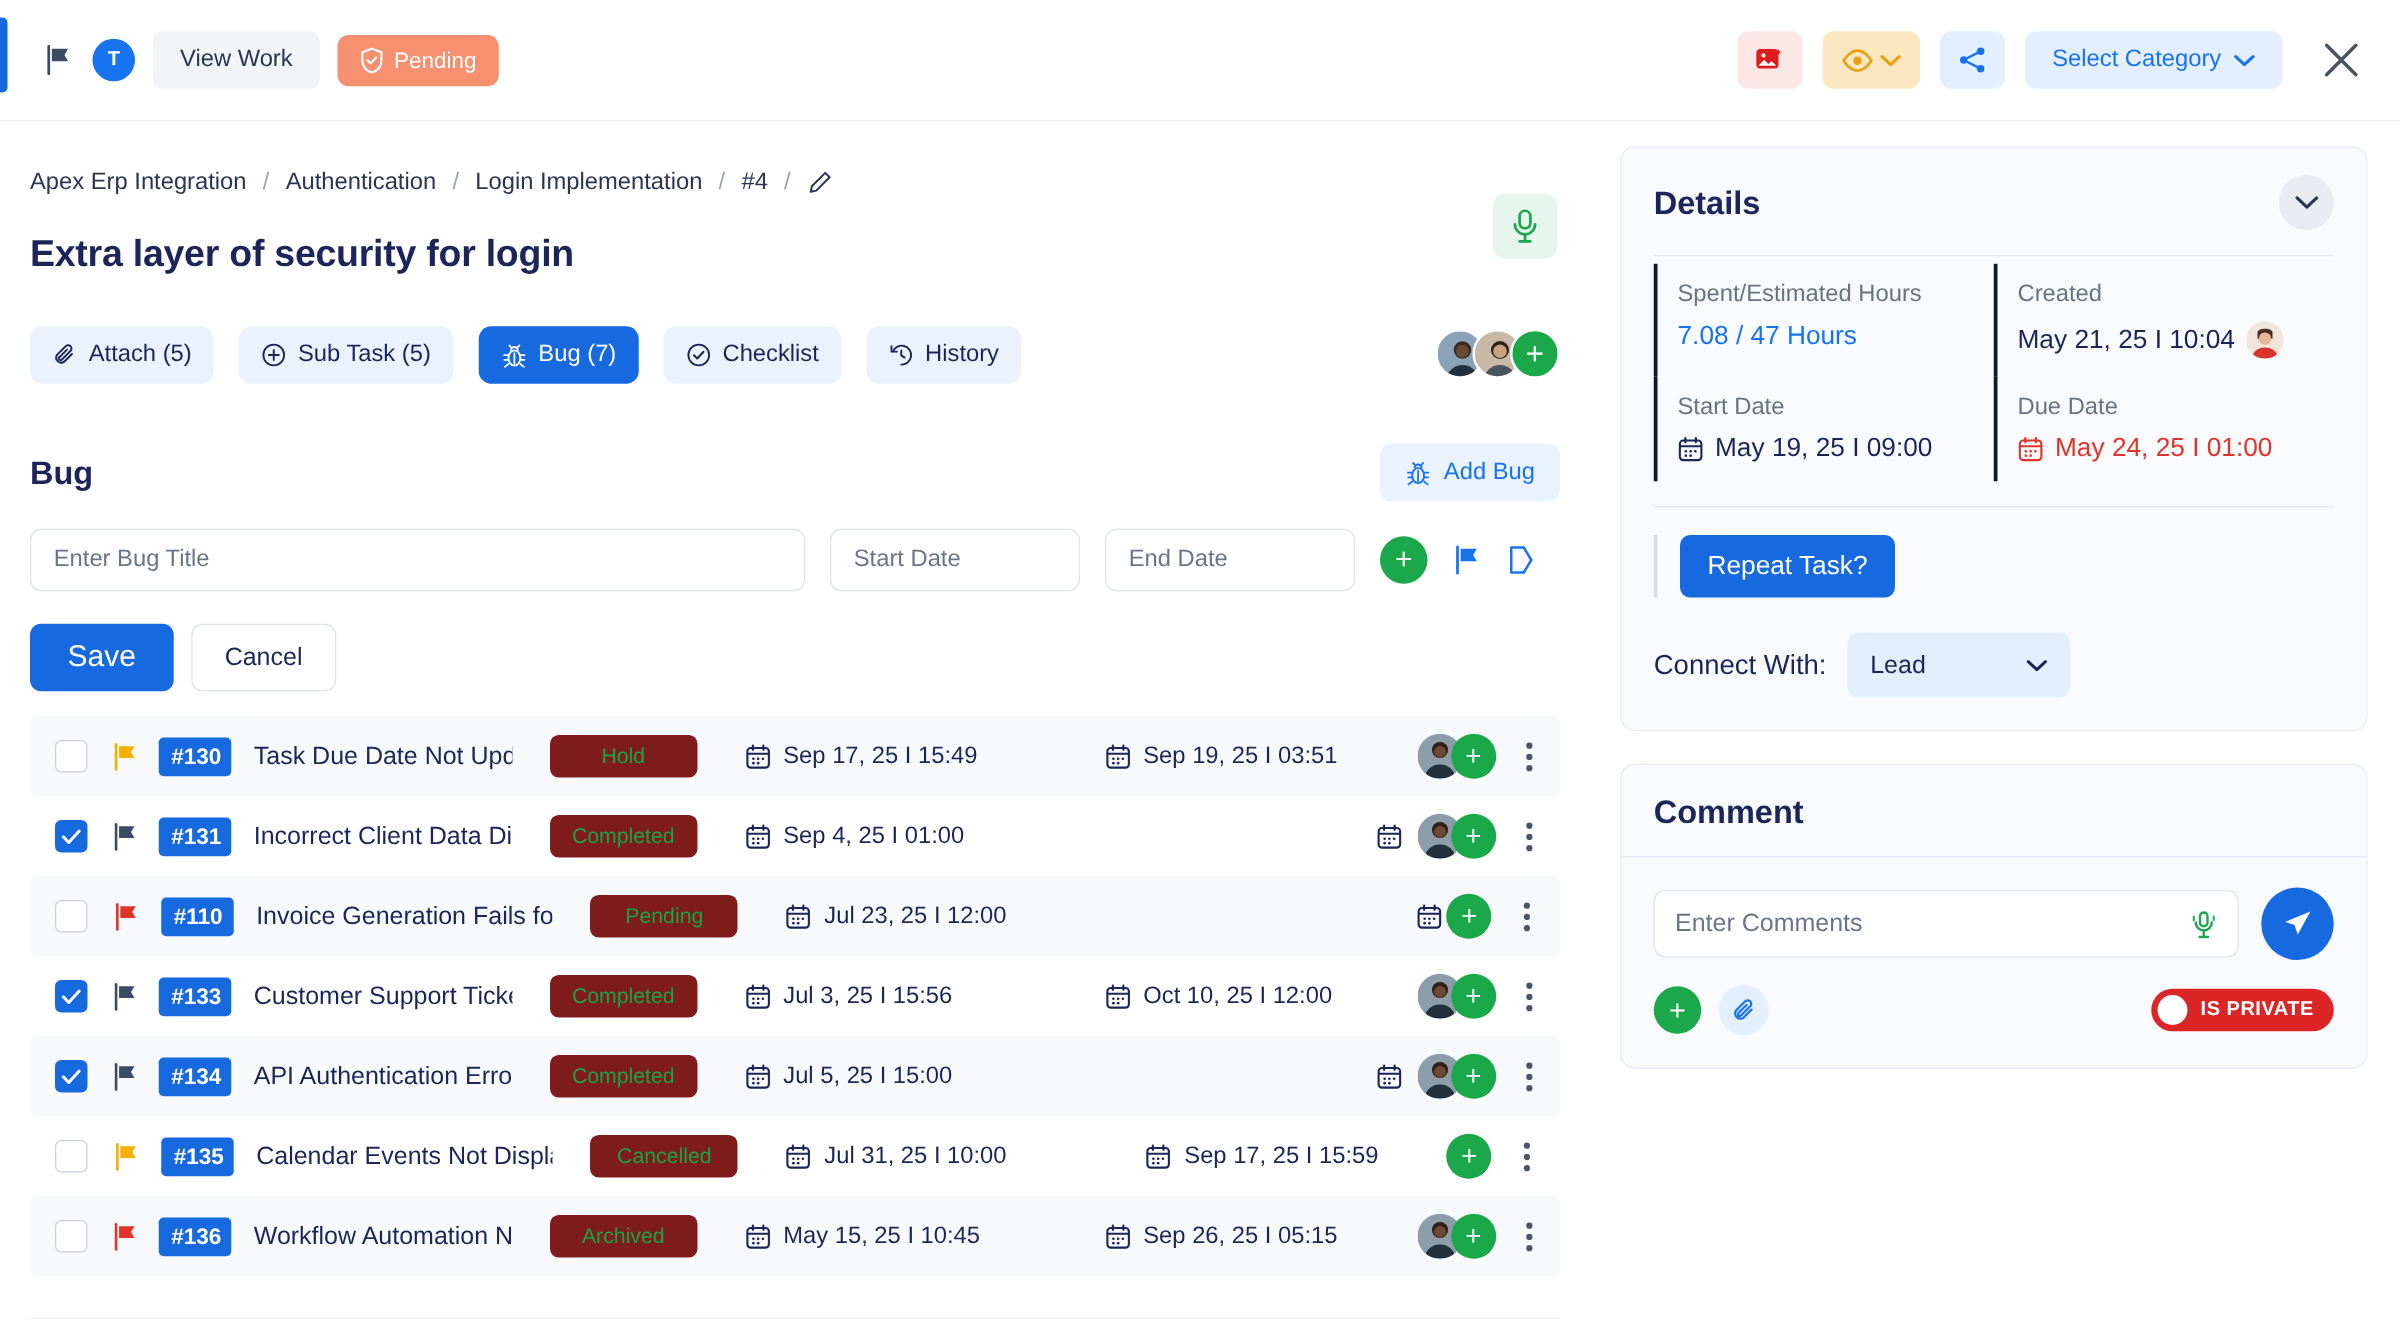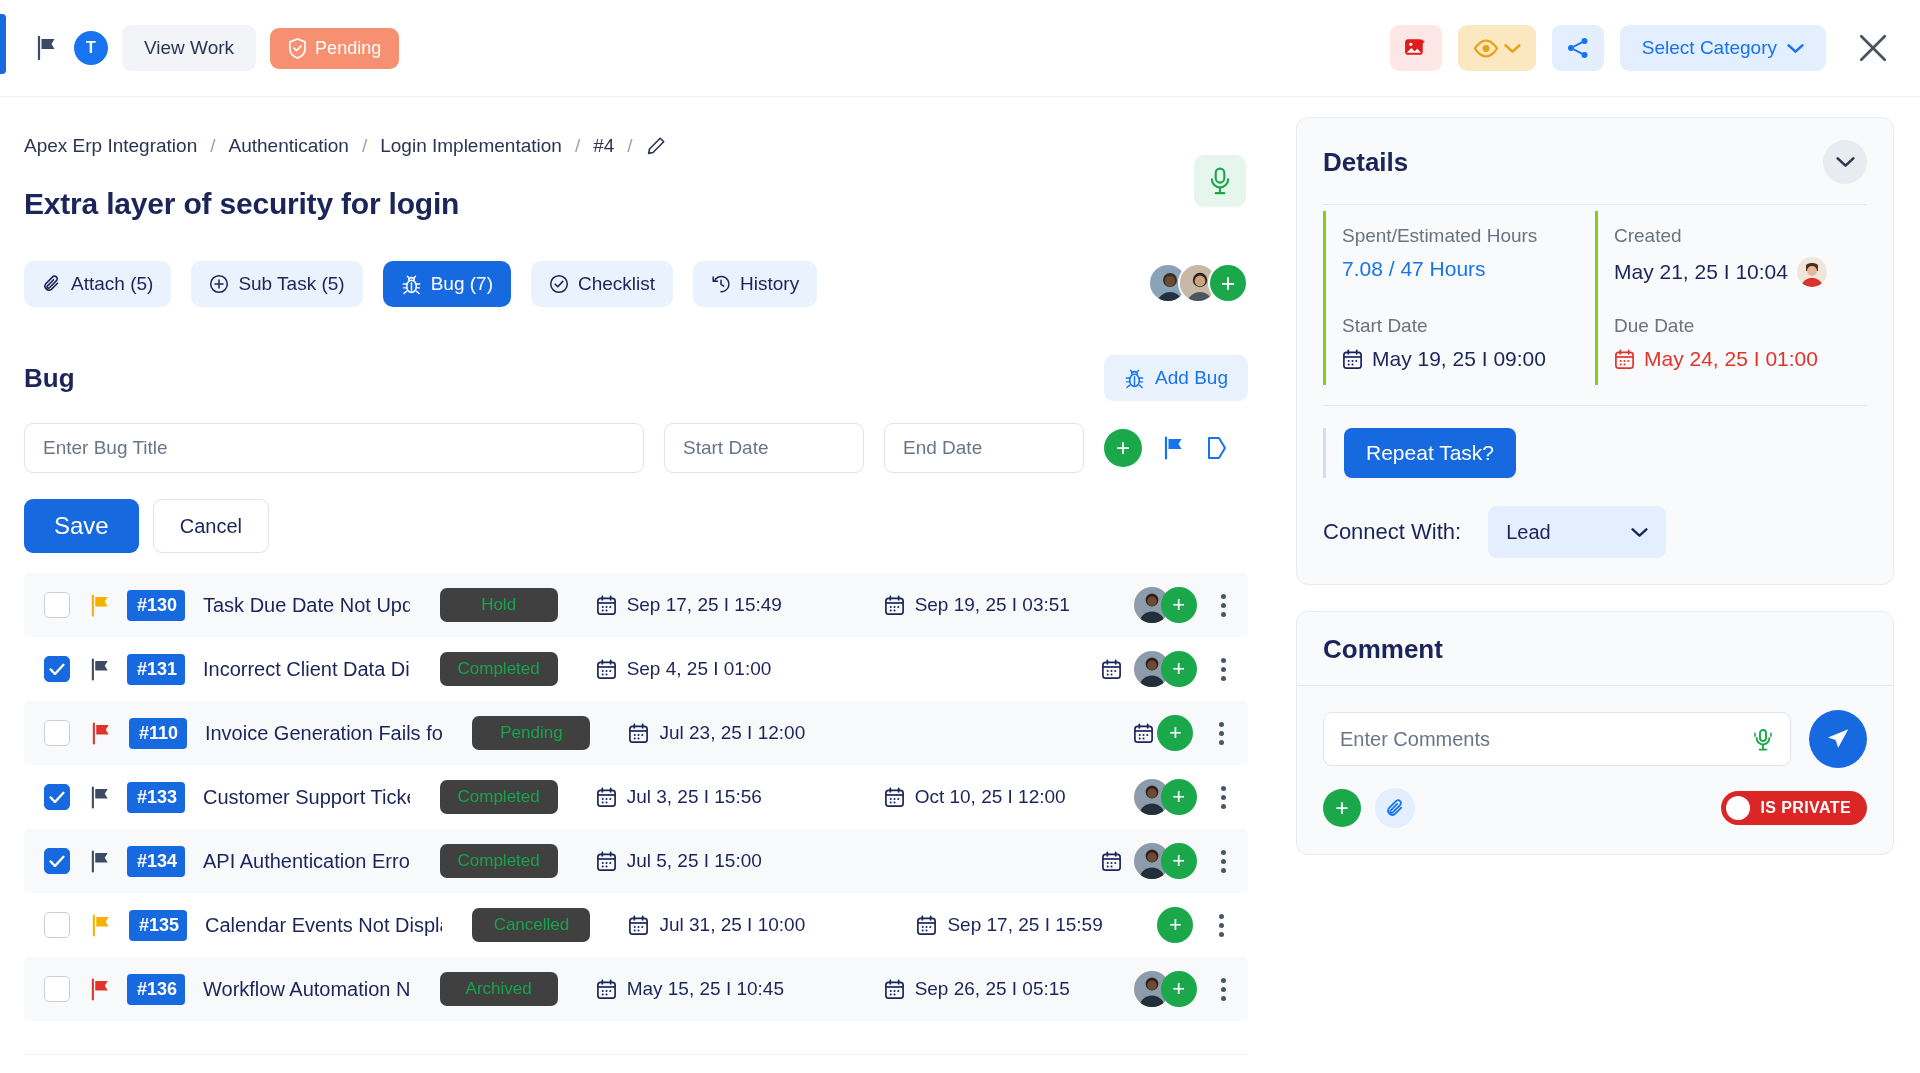--- a/index.html
+++ b/index.html
@@ -130,21 +130,21 @@
   .row-flag { width: 28px; margin-left: 20px; display: flex; align-items: center; justify-content:center;}
   .bug-id {
     background: #1769e0; color: #fff; font-size: 18px; font-weight: 600;
     padding: 5px 10px; border-radius: 4px; margin-left: 16px; min-width: 58px; text-align: center;
   }
   .bug-name {
     font-size: 20px; color: #1b2559; margin-left: 18px; width: 290px;
     white-space: nowrap; overflow: hidden; text-overflow: ellipsis; display:flex; align-items:center; gap:8px;
   }
   .status-pill {
-    font-size: 17px; border-radius: 7px; padding: 7px 14px; background: #404040; color: #16a34a;
+    font-size: 17px; border-radius: 7px; padding: 7px 14px; background: #7f1d1d; color: #16a34a;
     width: 118px; text-align: center; margin-left: 30px; flex: 0 0 auto;
   }
   .date-cell {
     display: flex; align-items: center; gap: 10px; font-size: 19px; color: #1b2559;
     width: 250px; margin-left: 38px; flex: 0 0 auto;
   }
   .date-cell.empty { justify-content: flex-end; padding-right: 12px;}
   .row-av { display: flex; align-items: center; margin-left: auto; }
   .row-av .a { width: 36px; height: 36px; border-radius: 50%; overflow:hidden;}
   .row-av .p { width: 36px; height: 36px; border-radius: 50%; background: #1aa84a; color: #fff;
@@ -156,32 +156,32 @@
   .card { background: #f8fafc; border: 1px solid #e7ecf2; border-radius: 12px; }
   .details-card { padding: 22px 26px 26px 26px; }
   .card-head { display: flex; align-items: center; }
   .card-title { font-size: 26px; font-weight: 600; color: #1b2559; }
   .chev-circle {
     margin-left: auto; width: 44px; height: 44px; border-radius: 50%; background: #e8ebf0;
     display: flex; align-items: center; justify-content: center; cursor: pointer;
   }
   .divider { height: 1px; background: #e3e8ef; margin: 20px 0 6px 0; }
   .detail-grid { display: grid; grid-template-columns: 1fr 1fr; }
-  .detail-cell { border-left: 3px solid #84cc16; padding: 14px 16px 14px 16px; }
+  .detail-cell { border-left: 3px solid #0f172a; padding: 14px 16px 14px 16px; }
   .detail-label { font-size: 19px; color: #6b7280; }
   .detail-value { font-size: 21px; color: #1b2559; margin-top: 10px; display: flex; align-items: center; gap: 9px;}
   .detail-value.blue { color: #1773ef; }
   .detail-value.red { color: #e0342b; }
   .mini-av { width: 30px; height: 30px; border-radius: 50%; overflow: hidden; }
   .repeat-wrap { border-left: 3px solid #d7dde7; padding-left: 18px; margin-top: 22px;}
   .btn-repeat {
     background: #1769e0; color: #fff; border: none; border-radius: 8px;
     padding: 13px 22px; font-size: 21px; cursor: pointer; font-family: "Liberation Sans", sans-serif;
   }
-  .connect-row { display: flex; align-items: center; gap: 27px; margin-top: 28px; }
+  .connect-row { display: flex; align-items: center; gap: 17px; margin-top: 28px; }
   .connect-label { font-size: 22px; color: #1b2559; }
   .sel {
     background: #e3eeff; border-radius: 9px; height: 52px; width: 178px;
     display: flex; align-items: center; justify-content: space-between;
     padding: 0 18px; font-size: 20px; color: #1b2559; cursor: pointer;
   }
 
   .comment-card { margin-top: 26px; }
   .comment-head { padding: 22px 26px 20px 26px; border-bottom: 1px solid #e3e8ef; }
   .comment-body { padding: 24px 26px 26px 26px; }

